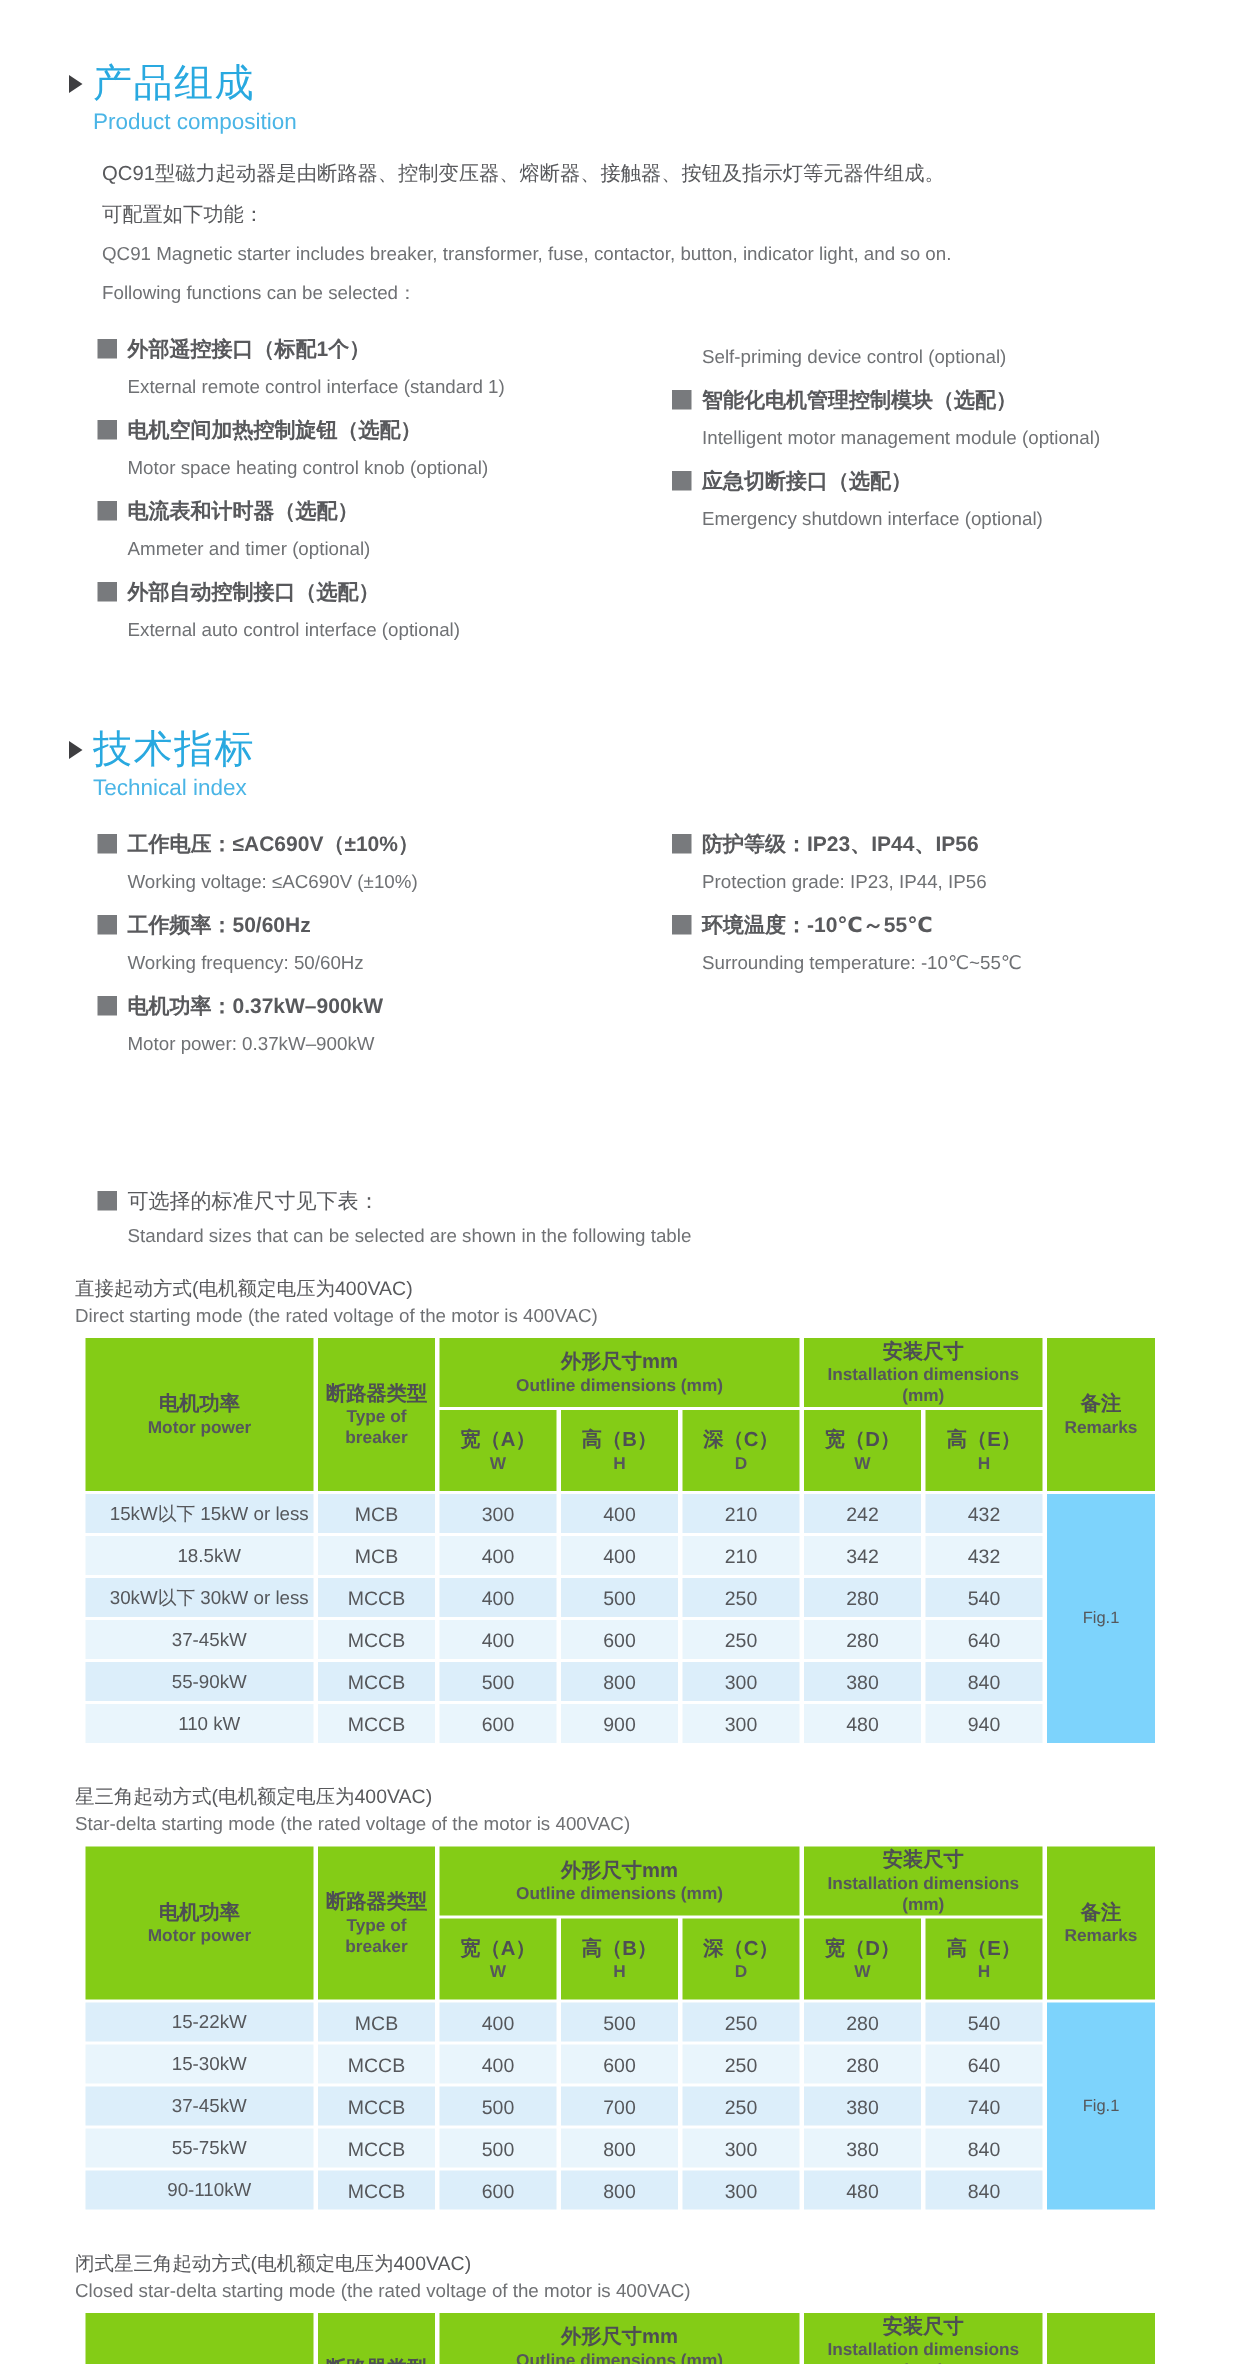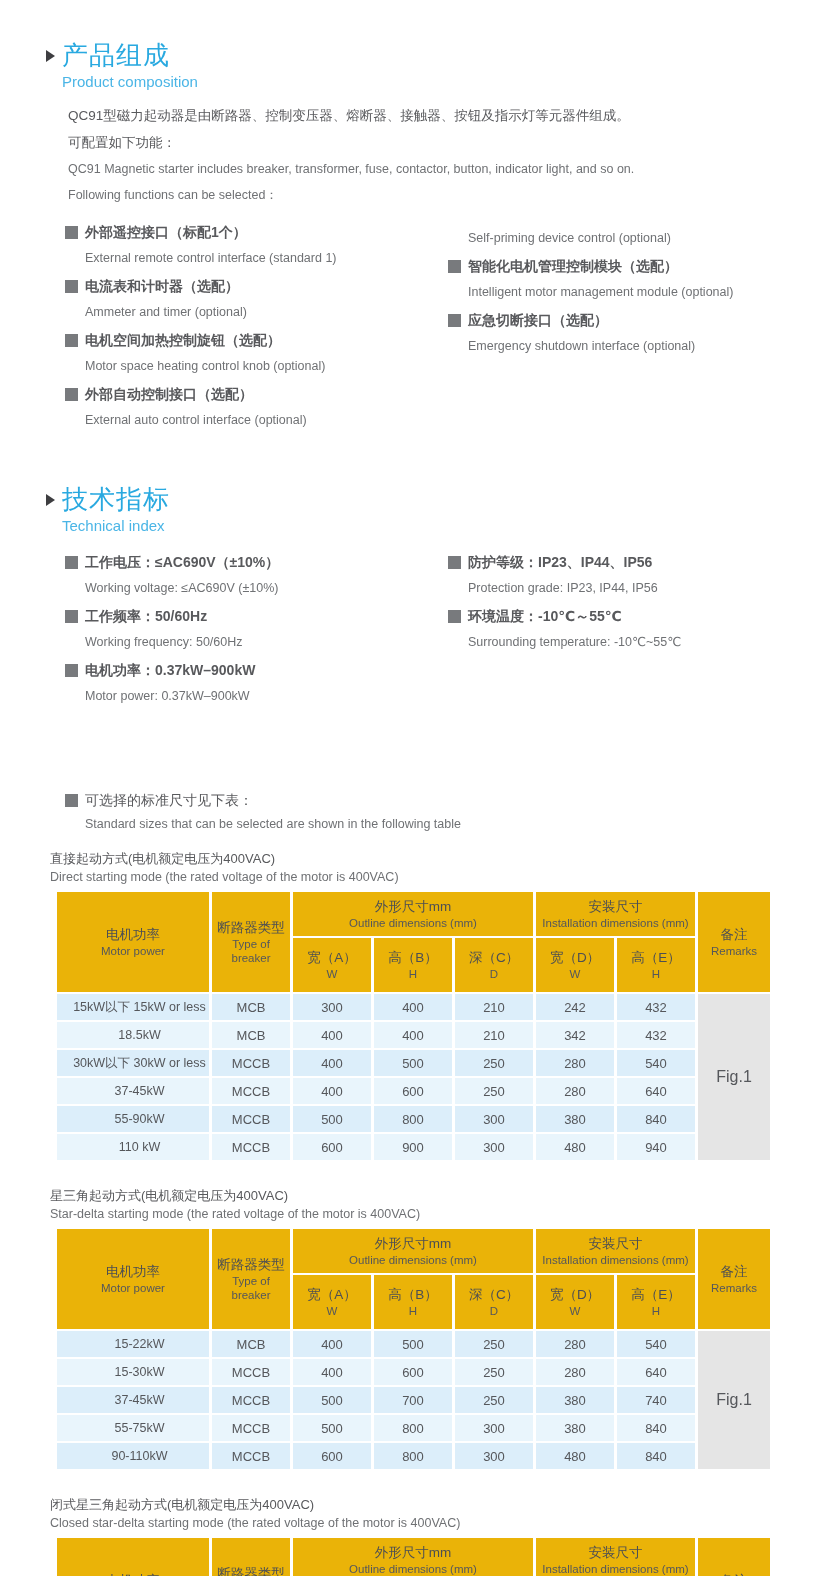--- a/index.html
+++ b/index.html
@@ -35,29 +35,29 @@
   .note-cn{font-size:14px;color:#58595c;display:flex;align-items:center;line-height:20px;}
   .note-en{font-size:12.5px;color:#6f7174;margin-left:20px;margin-top:5px;line-height:18px;}
 
   
   .tables{margin-left:50px;margin-top:16px;}
   .tblock{margin-bottom:24px;}
   .ttitle-cn{font-size:13px;color:#58595c;line-height:19px;}
   .ttitle-en{font-size:12.5px;color:#6f7174;line-height:18px;}
   .stable{border-collapse:separate;border-spacing:3px 2px;table-layout:fixed;margin-top:4px;margin-left:4px;}
   .stable th,.stable td{padding:0;text-align:center;vertical-align:middle;}
-  .stable thead th{background:#eab308;color:#4d4f53;font-weight:normal;}
+  .stable thead th{background:#84cc16;color:#4d4f53;font-weight:bold;}
   .h-cn{font-size:13.5px;line-height:18px;}
   .h-en{font-size:11.5px;line-height:14px;color:#55575b;}
   .c-group{height:44px;}
   .c-sub{height:54px;}
   .stable tbody td{background:#dceefa;color:#55575b;font-size:13px;height:26px;}
   .stable tbody tr:nth-child(even) td{background:#e9f5fc;}
   .stable tbody td.c-motor-cell{font-size:12.5px;padding-left:13px;}
-  .stable tbody td.c-remark{background:#e5e5e5;font-size:16px;color:#55575b;}
+  .stable tbody td.c-remark{background:#7dd3fc;font-size:11px;color:#55575b;}
 </style>
 </head>
 <body>
 
 <div class="page">
 
   <section class="sec" style="padding-top:40px;">
     <div class="sec-head">
       <span class="tri"></span>
       <h1 class="sec-title">产品组成</h1>
@@ -74,30 +74,30 @@
           <div class="feat">
             <div class="feat-cn">
               <span class="sq"></span>
               <span>外部遥控接口（标配1个）</span>
             </div>
             <div class="feat-en">External remote control interface (standard 1)</div>
           </div>
           <div class="feat">
             <div class="feat-cn">
               <span class="sq"></span>
+              <span>电机空间加热控制旋钮（选配）</span>
+            </div>
+            <div class="feat-en">Motor space heating control knob (optional)</div>
+          </div>
+          <div class="feat">
+            <div class="feat-cn">
+              <span class="sq"></span>
               <span>电流表和计时器（选配）</span>
             </div>
             <div class="feat-en">Ammeter and timer (optional)</div>
-          </div>
-          <div class="feat">
-            <div class="feat-cn">
-              <span class="sq"></span>
-              <span>电机空间加热控制旋钮（选配）</span>
-            </div>
-            <div class="feat-en">Motor space heating control knob (optional)</div>
           </div>
           <div class="feat">
             <div class="feat-cn">
               <span class="sq"></span>
               <span>外部自动控制接口（选配）</span>
             </div>
             <div class="feat-en">External auto control interface (optional)</div>
           </div>
         </div>
       <div class="col-r">

